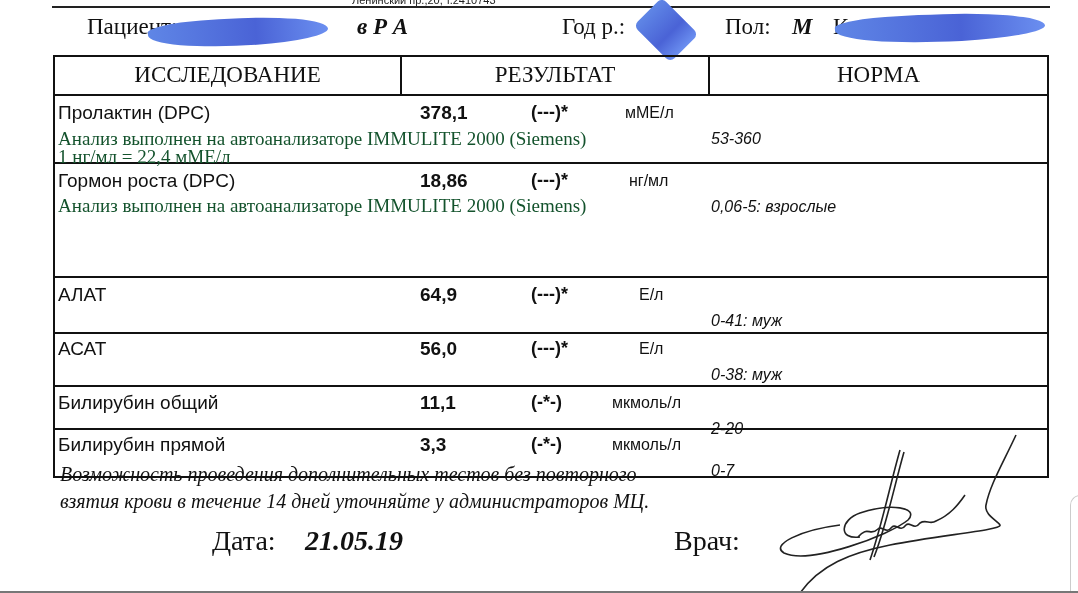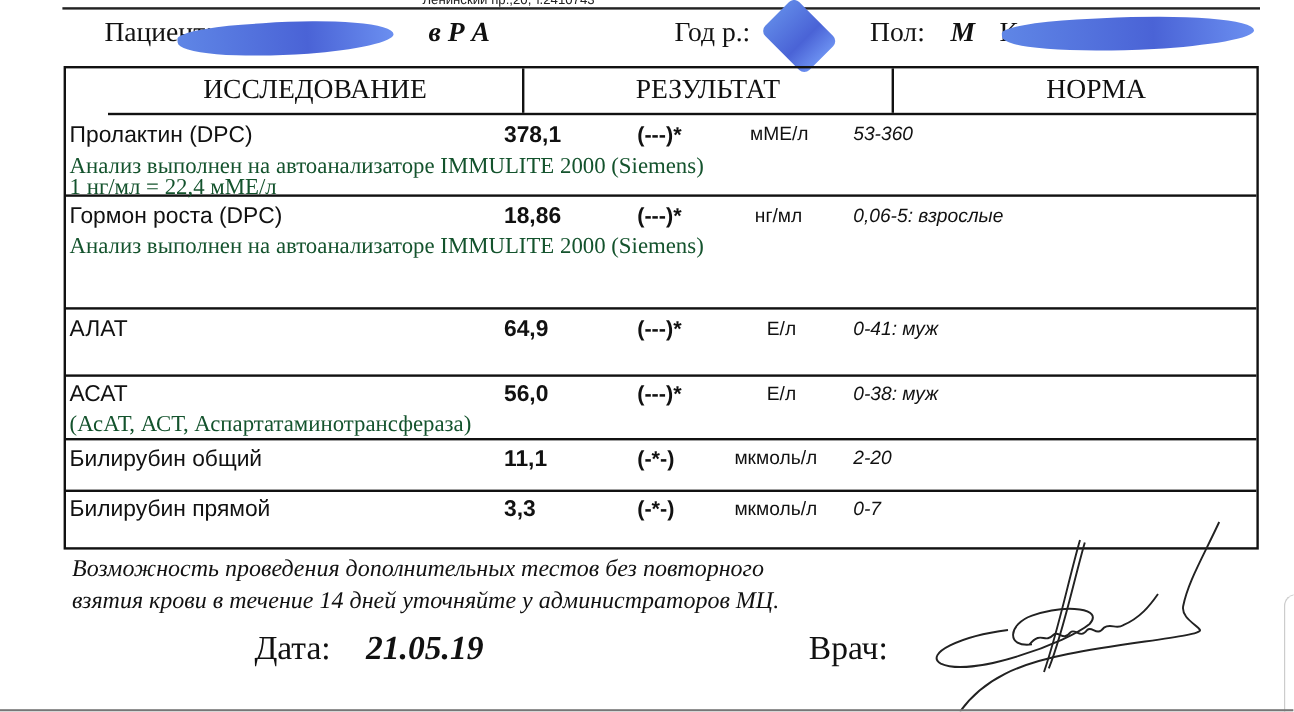--- a/index.html
+++ b/index.html
@@ -9,34 +9,34 @@
 
   .addr-line { position:absolute; left:52px; top:0; width:998px; height:6px; border-bottom:2px solid #222; }
   .addr-text { position:absolute; left:352px; top:-6px; font-size:11px; color:#222; }
 
   .patient-row { position:absolute; left:57px; top:14px; width:1000px; height:34px; font-size:23px; }
   .patient-row span { position:absolute; top:0; white-space:nowrap;margin-left:30px; }
   .bold-it { font-weight:bold; font-style:italic; }
   .blur { position:absolute; background:linear-gradient(90deg,#5f86e6,#4a63d6 60%,#6b8ff0); border-radius:30% 60% 40% 60%; }
 
   .tbl { position:absolute; left:53px; top:55px; width:996px; border:2px solid #111; box-sizing:border-box; }
-  .hdr { position:relative; height:37px; border-bottom:2px solid #111;margin-left:35px; }
+  .hdr { position:relative; height:37px; border-bottom:2px solid #111; }
   .hdr div { position:absolute; top:0; height:37px; line-height:35px; text-align:center; font-size:23px; }
   .hdr .c1 { left:0; width:345px; border-right:2px solid #111; }
   .hdr .c2 { left:347px; width:306px; border-right:2px solid #111; }
   .hdr .c3 { left:655px; width:337px; }
 
   .row { position:relative; border-bottom:2px solid #111; box-sizing:border-box; }
   .row:last-child { border-bottom:none; }
   .row .name { position:absolute; left:3px; font-size:19px; }
   .row .note { position:absolute; left:3px; font-size:19px; white-space:nowrap; color:#14532d; }
   .row .val { position:absolute; left:365px; font-size:19px; font-weight:bold; }
   .row .flag { position:absolute; left:476px; font-size:18px; font-weight:bold; }
   .row .unit { position:absolute; font-size:16px; }
-  .row .norm { position:absolute; left:656px; font-size:16px; font-style:italic; }
+  .row .norm { position:absolute; left:656px; font-size:16px; font-style:italic;margin-top:26px; }
 
   .footer-note { position:absolute; left:60px; top:461px; font-size:20px; font-style:italic; line-height:27px; }
   .date-lbl { position:absolute; left:212px; top:525px; font-size:28px; }
   .date-val { position:absolute; left:305px; top:525px; font-size:28px; font-weight:bold; font-style:italic; }
   .doc-lbl { position:absolute; left:674px; top:525px; font-size:28px; }
   .sig { position:absolute; left:740px; top:425px; }
   .bottom-line { position:absolute; left:0; top:591px; width:1078px; height:2px; background:#777; }
   .corner-card { position:absolute; left:1070px; top:495px; width:20px; height:100px; border:1px solid #ccc; border-radius:10px 0 0 0; border-right:none; border-bottom:none; }
 </style>
 </head>
@@ -68,40 +68,39 @@
   <div class="row" style="height:68px">
     <div class="name sans" style="top:6px">Пролактин (DPC)</div>
     <div class="note serif" style="top:32px">Анализ выполнен на автоанализаторе IMMULITE  2000     (Siemens)</div>
     <div class="note serif" style="top:50px">1 нг/мл = 22,4 мМЕ/л</div>
     <div class="val sans" style="top:6px">378,1</div>
     <div class="flag sans" style="top:6px">(---)*</div>
     <div class="unit sans" style="top:8px;left:570px">мМЕ/л</div>
     <div class="norm sans" style="top:8px">53-360</div>
   </div>
 
-  <div class="row" style="height:94px">
+  <div class="row" style="height:114px">
     <div class="name sans" style="top:6px">Гормон роста (DPC)</div>
     <div class="note serif" style="top:31px">Анализ выполнен на автоанализаторе IMMULITE  2000     (Siemens)</div>
     <div class="val sans" style="top:6px">18,86</div>
     <div class="flag sans" style="top:6px">(---)*</div>
     <div class="unit sans" style="top:8px;left:574px">нг/мл</div>
     <div class="norm sans" style="top:8px">0,06-5: взрослые</div>
   </div>
 
   <div class="row" style="height:56px">
     <div class="name sans" style="top:6px">АЛАТ</div>
     <div class="val sans" style="top:6px">64,9</div>
     <div class="flag sans" style="top:6px">(---)*</div>
     <div class="unit sans" style="top:8px;left:584px">Е/л</div>
     <div class="norm sans" style="top:8px">0-41: муж</div>
   </div>
 
   <div class="row" style="height:53px">
     <div class="name sans" style="top:4px">АСАТ</div>
-    <div class="note serif" style="top:29px">(АсАТ,    АСТ,    Аспартатаминотрансфераза)</div>
     <div class="val sans" style="top:4px">56,0</div>
     <div class="flag sans" style="top:4px">(---)*</div>
     <div class="unit sans" style="top:6px;left:584px">Е/л</div>
     <div class="norm sans" style="top:6px">0-38: муж</div>
   </div>
 
   <div class="row" style="height:43px">
     <div class="name sans" style="top:5px">Билирубин общий</div>
     <div class="val sans" style="top:5px">11,1</div>
     <div class="flag sans" style="top:5px">(-*-)</div>

